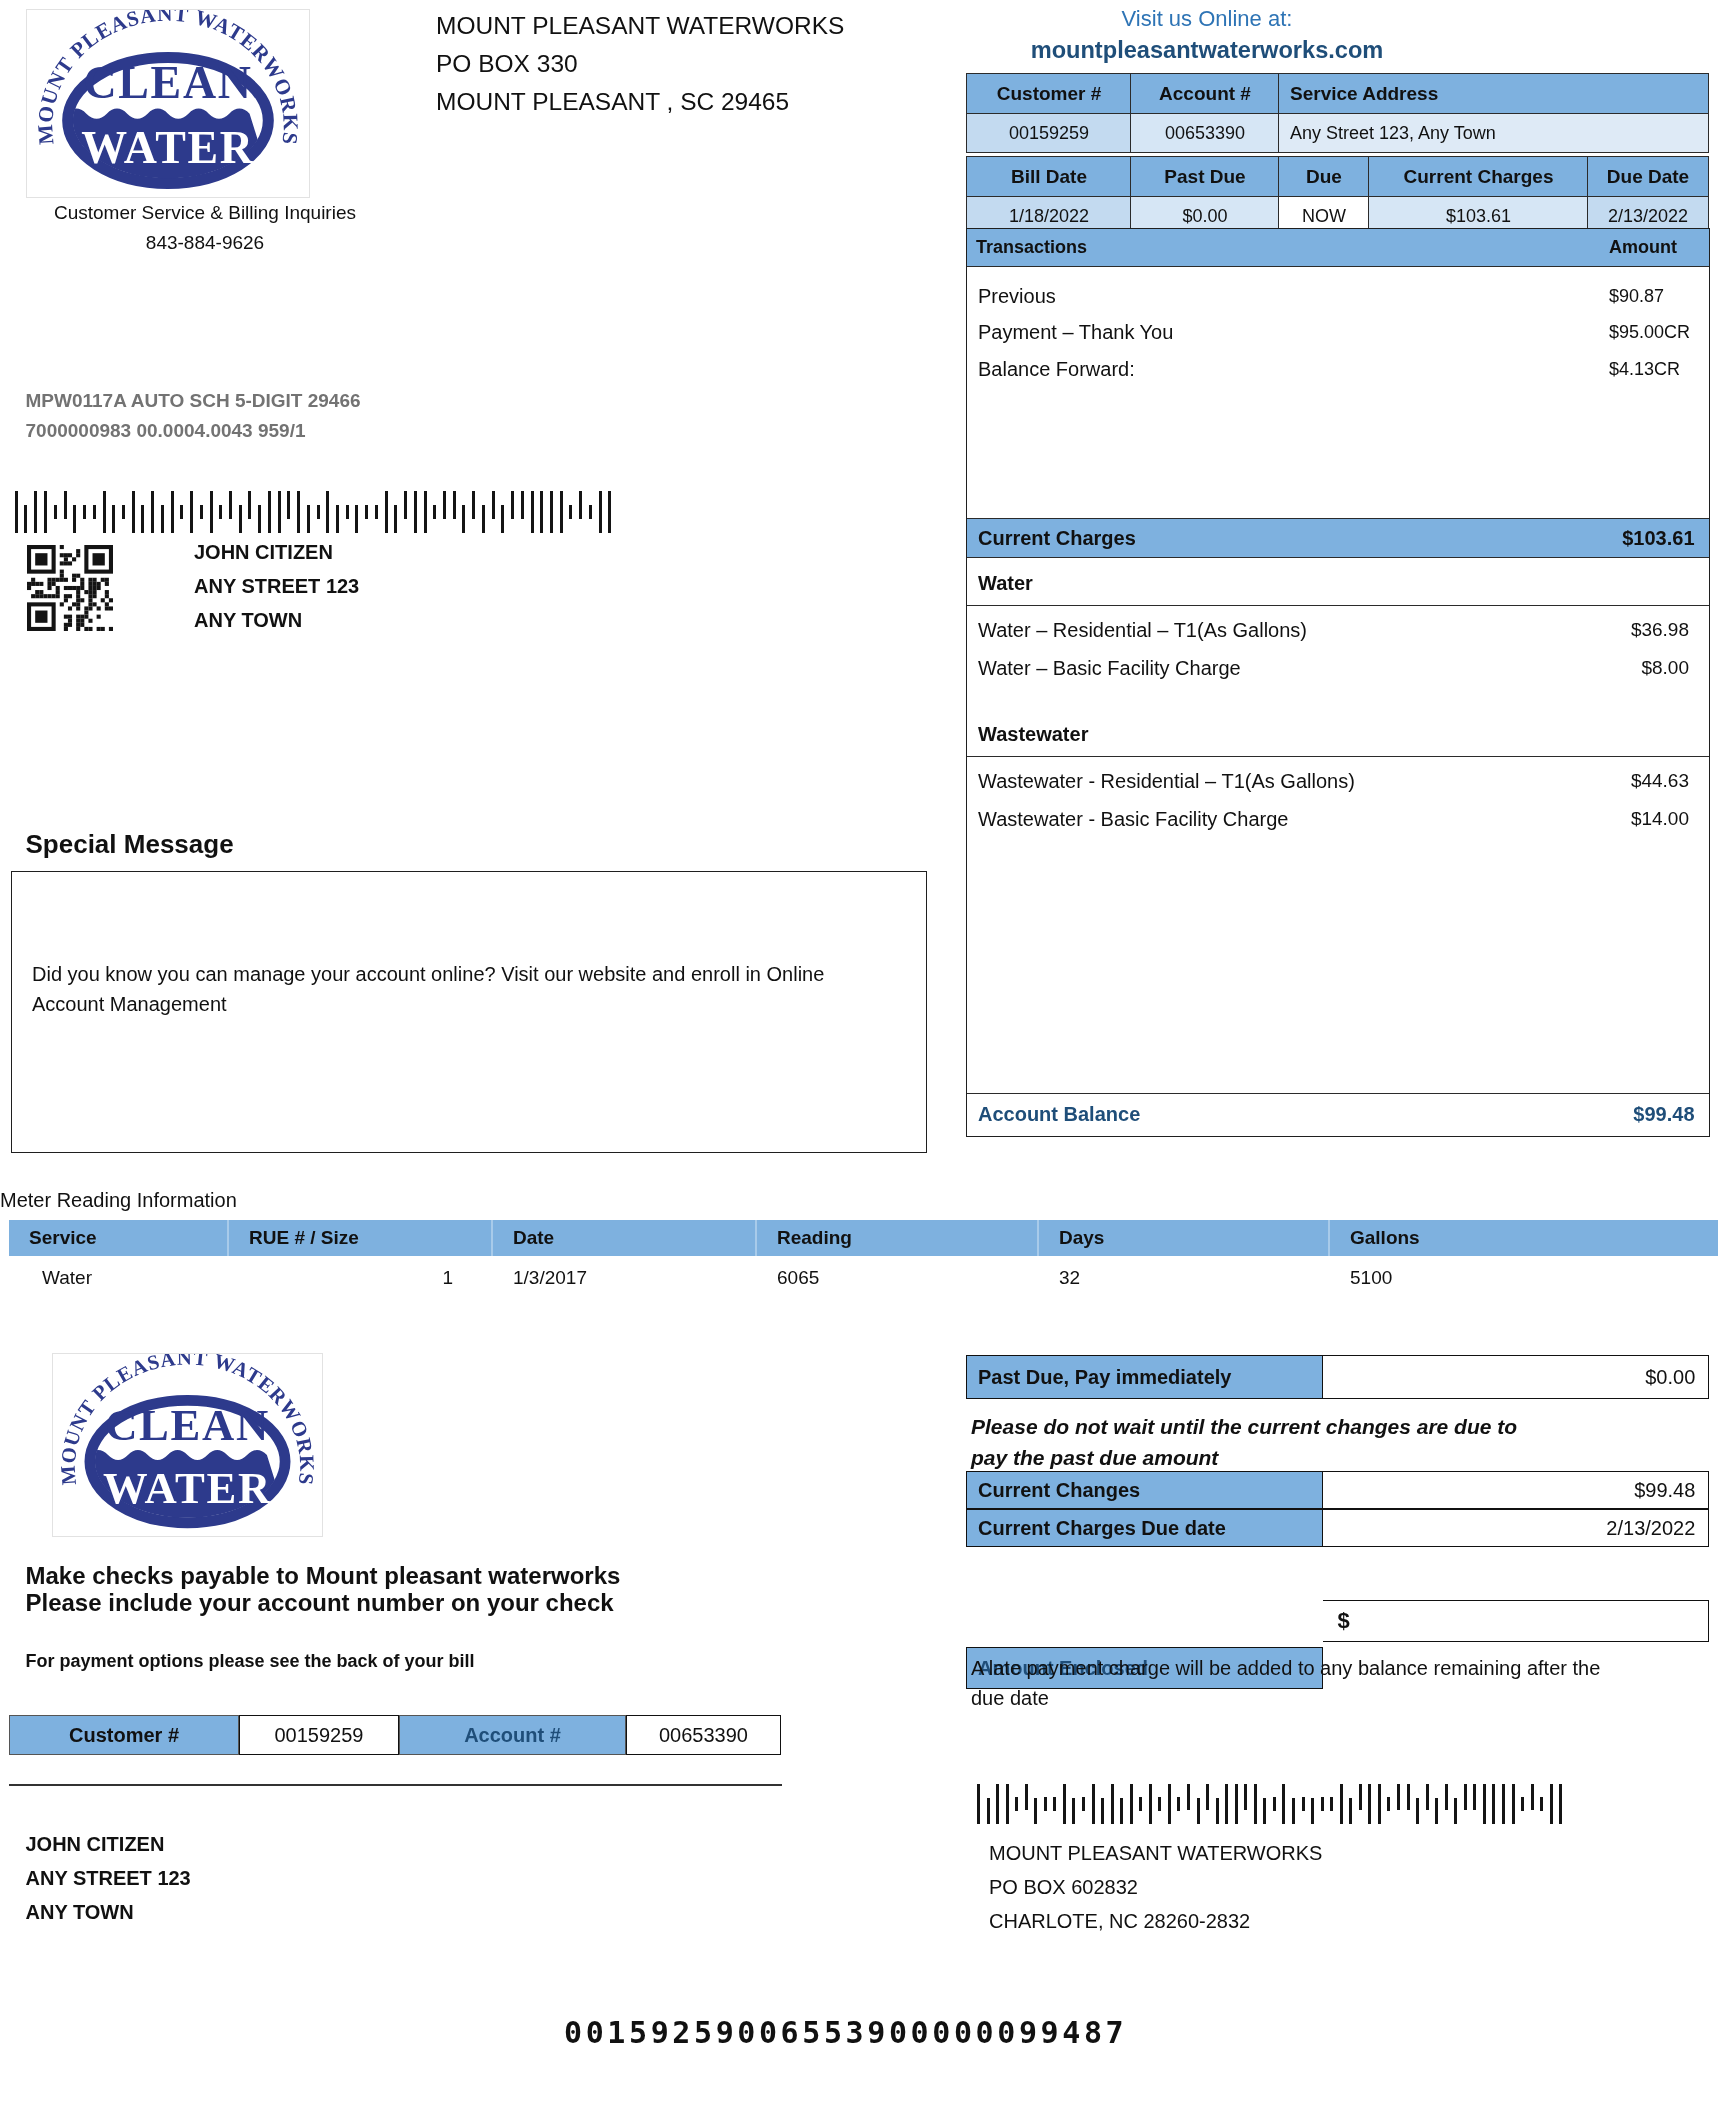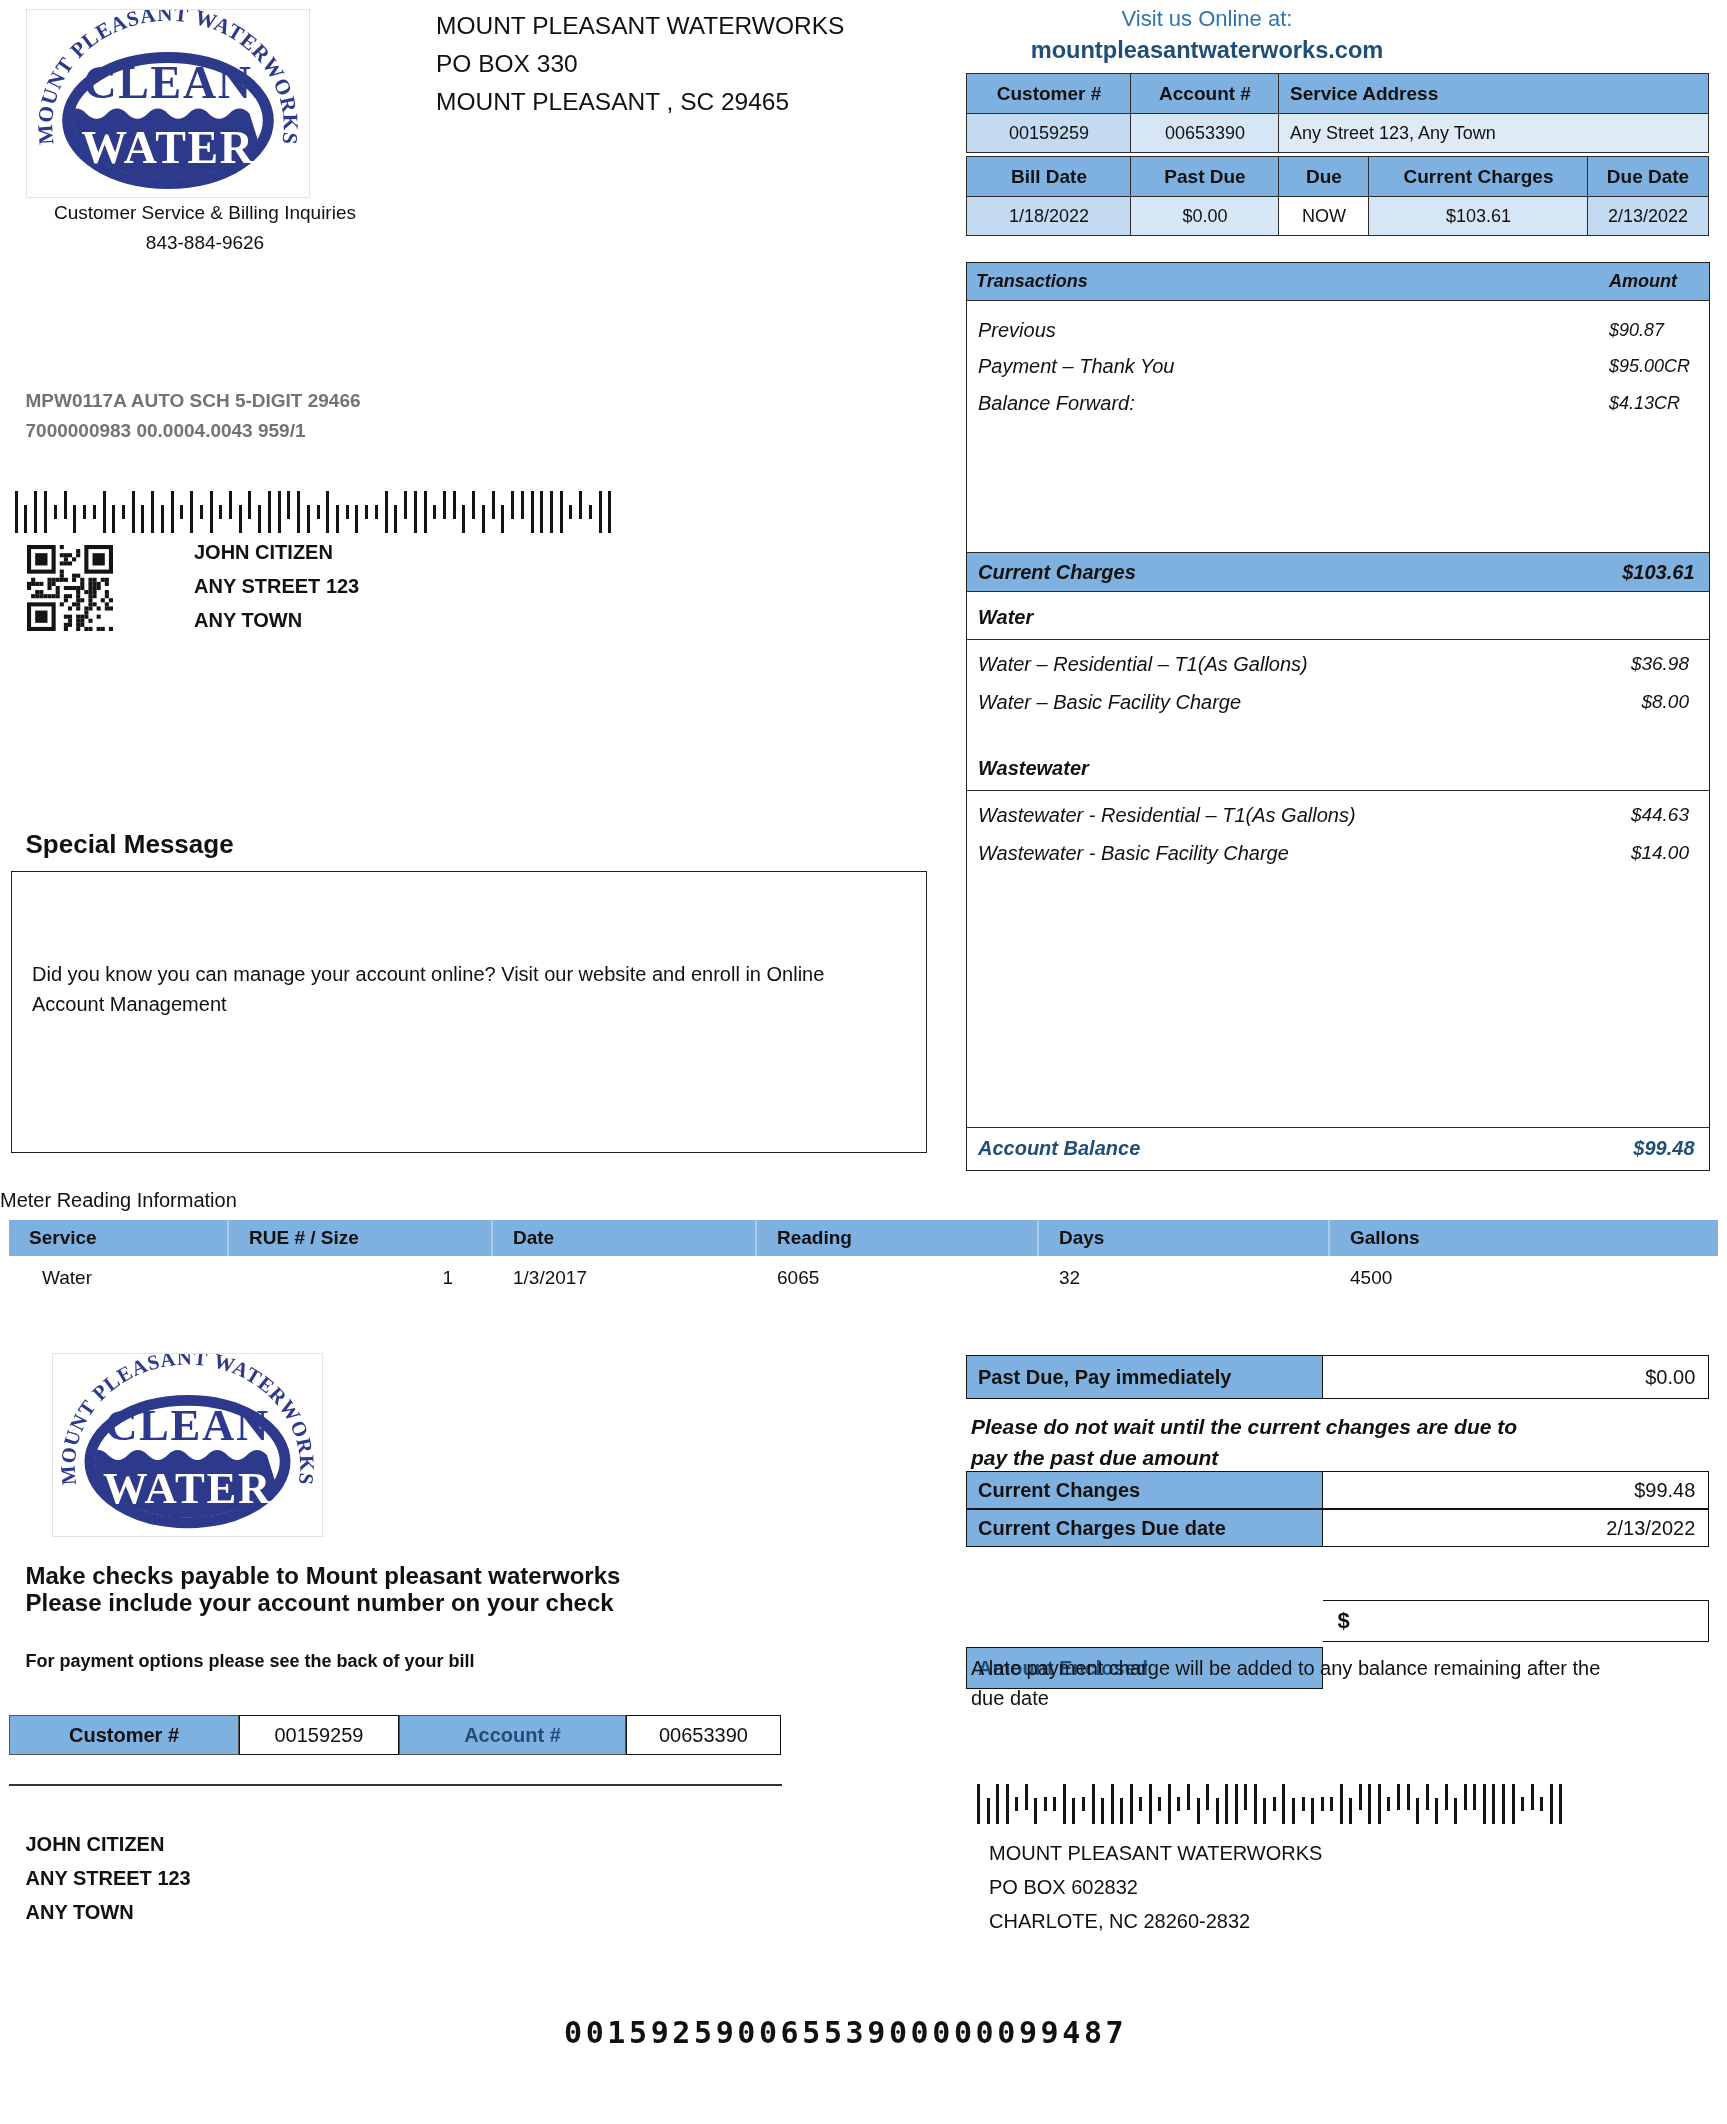--- a/index.html
+++ b/index.html
@@ -300,21 +300,21 @@
   <div class="abs hdrcell" style="left:1278px;top:156px;width:92px;height:42px;">Due</div>
   <div class="abs hdrcell" style="left:1368px;top:156px;width:221px;height:42px;">Current Charges</div>
   <div class="abs hdrcell" style="left:1587px;top:156px;width:122px;height:42px;">Due Date</div>
 
   <div class="abs valcell" style="left:966px;top:196px;width:166px;height:40px;background:#c3daf0;">1/18/2022</div>
   <div class="abs valcell" style="left:1130px;top:196px;width:150px;height:40px;background:#d6e6f5;">$0.00</div>
   <div class="abs valcell" style="left:1278px;top:196px;width:92px;height:40px;background:#ffffff;">NOW</div>
   <div class="abs valcell" style="left:1368px;top:196px;width:221px;height:40px;background:#d6e6f5;">$103.61</div>
   <div class="abs valcell" style="left:1587px;top:196px;width:122px;height:40px;background:#c3daf0;">2/13/2022</div>
 
-  <div class="abs panel" style="left:966px;top:262px;width:744px;height:909px;font-style:italic;">
+  <div class="abs panel" style="left:966px;top:228px;width:744px;height:909px;">
 
     <div class="bluebar" style="position:absolute;left:0;top:0;width:100%;height:38px;border-bottom:1.8px solid #2b2b2b;">
       <span class="b" style="font-size:18px;padding-left:9px;">Transactions</span>
       <span class="b" style="position:absolute;left:642px;font-size:18px;">Amount</span>
     </div>
 
     <div class="rowline" style="position:absolute;left:0;top:49px;width:100%;height:36px;">
       <span style="padding-left:11px;">Previous</span>
       <span style="position:absolute;left:642px;font-size:18px;">$90.87</span>
     </div>
@@ -370,21 +370,21 @@
     <div class="meterhead" style="width:291px;">Days</div>
     <div class="meterhead" style="flex:1;border-right:none;">Gallons</div>
   </div>
 
   <div class="abs" style="left:9px;top:1260px;width:1709px;height:35px;display:flex;font-size:19px;">
     <div style="width:220px;padding-left:33px;box-sizing:border-box;display:flex;align-items:center;">Water</div>
     <div style="width:264px;box-sizing:border-box;display:flex;align-items:center;justify-content:flex-end;padding-right:40px;">1</div>
     <div style="width:264px;padding-left:20px;box-sizing:border-box;display:flex;align-items:center;">1/3/2017</div>
     <div style="width:282px;padding-left:20px;box-sizing:border-box;display:flex;align-items:center;">6065</div>
     <div style="width:291px;padding-left:20px;box-sizing:border-box;display:flex;align-items:center;">32</div>
-    <div style="flex:1;padding-left:20px;box-sizing:border-box;display:flex;align-items:center;">4500</div>
+    <div style="flex:1;padding-left:20px;box-sizing:border-box;display:flex;align-items:center;">5100</div>
   </div>
 
   <div class="abs logo-frame" style="left:52px;top:1353px;width:271px;height:184px;">
     <svg viewBox="0 0 320 220" width="269" height="182">
         <use href="#logoArt"></use>
       </svg>
   </div>
 
   <div class="abs" style="left:25.5px;top:1562px;font-size:24px;line-height:27px;font-weight:600;">
     <div>Make checks payable to Mount pleasant waterworks</div>

